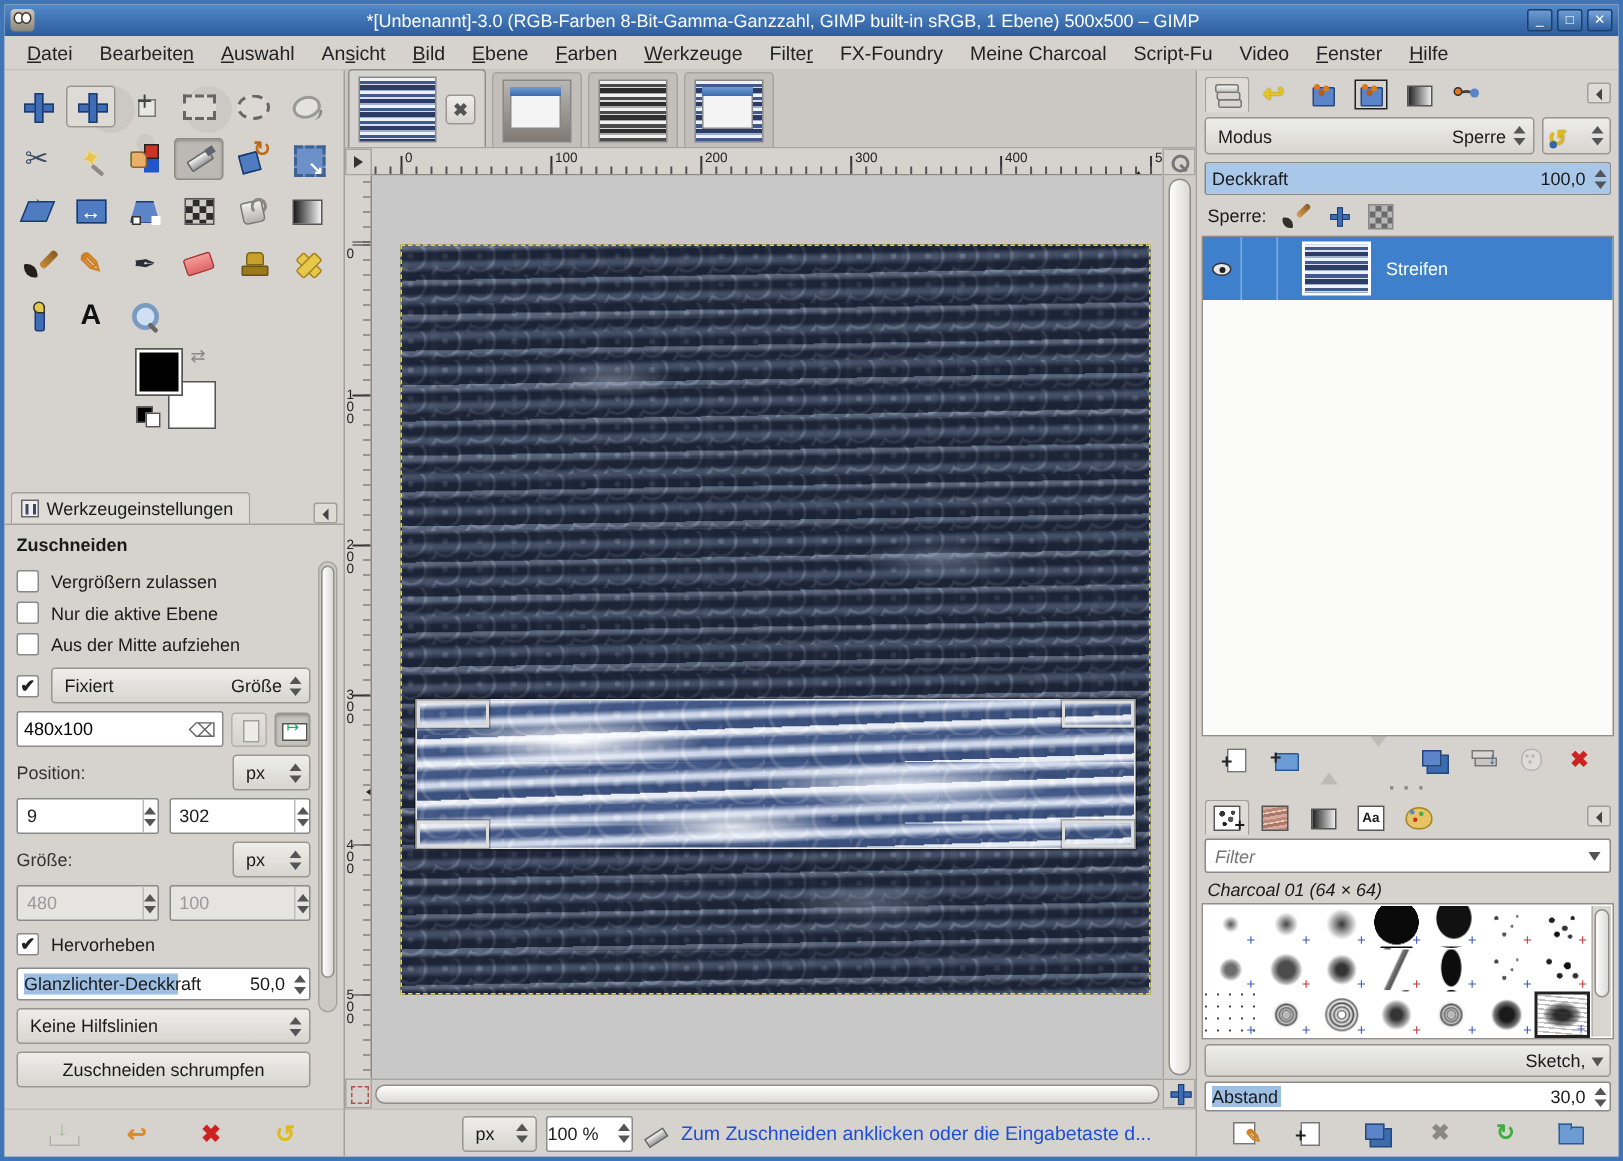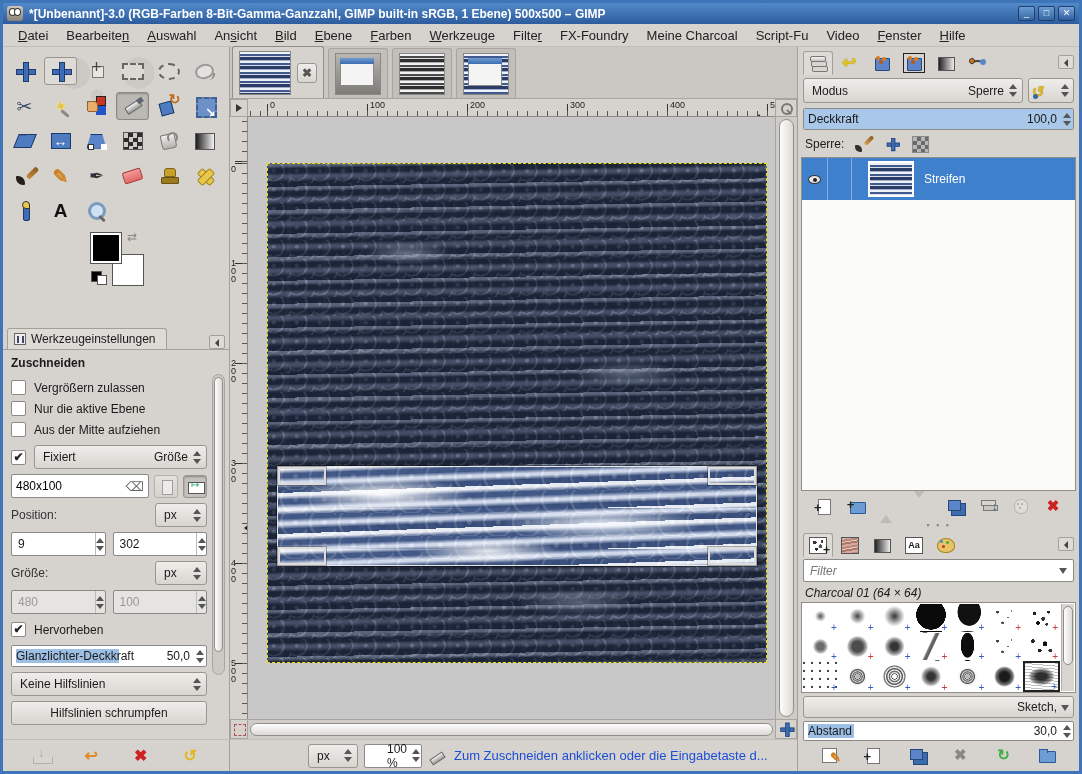--- a/index.html
+++ b/index.html
@@ -8,21 +8,21 @@
 
   .window { width:1082px; height:774px; border:3px solid #3e74b8; background:#d6d3ce;
             display:flex; flex-direction:column; position:relative; overflow:hidden; }
 
   
   .titlebar { height:21px; background:linear-gradient(#5289c9,#2d5c9e); display:flex; align-items:center;
               padding:0 4px; color:#fff; flex:0 0 auto; }
   .win-icon { width:16px; height:15px; background:linear-gradient(#cfc8bd,#8a8378); border-radius:3px; position:relative; margin-right:6px; }
   .win-icon::before, .win-icon::after { content:""; position:absolute; top:2px; width:5px; height:6px; background:#fff; border:1px solid #333; border-radius:50%; }
   .win-icon::before { left:2px; } .win-icon::after { right:2px; }
-  .title-text { flex:1; font-size:12px; font-weight:bold; white-space:nowrap; overflow:hidden; text-overflow:ellipsis; }
+  .title-text { flex:1; text-align:center; font-size:12px; font-weight:normal; white-space:nowrap; overflow:hidden; text-overflow:ellipsis; }
   .win-btn { width:17px; height:15px; margin-left:3px; border:1px solid #1e3f6e; border-radius:2px;
              background:linear-gradient(#6c9cd4,#35669f); color:#fff; font-size:9px; line-height:13px; text-align:center; flex:0 0 auto; }
   .win-btn.close { background:linear-gradient(#7aa6dc,#2d5c9e); }
 
   
   .menubar { height:23px; display:flex; align-items:center; padding:0 6px; background:#d6d3ce; border-bottom:1px solid #c2bfba; flex:0 0 auto; }
   .menu-item { padding:2px 9px; font-size:13px; color:#222; white-space:nowrap; }
   .menu-item u { text-decoration:underline; }
 
   .main { flex:1; display:flex; min-height:0; }
@@ -208,21 +208,21 @@
   .v-scroll .thumb { position:absolute; left:3px; right:3px; top:2px; bottom:2px; background:linear-gradient(90deg,#fdfdfd,#dcdad6); border:1px solid #918e89; border-radius:8px; }
   .qmask-btn { border:1px solid #a8a5a0; background:#d6d3ce; position:relative; }
   .qmask-btn::before { content:""; position:absolute; left:3px; top:4px; width:10px; height:10px; border:1px dashed #b05050; }
   .h-scroll { background:#cfccc7; border-top:1px solid #a8a5a0; position:relative; }
   .h-scroll .thumb { position:absolute; top:3px; bottom:3px; left:2px; right:2px; background:linear-gradient(#fdfdfd,#dcdad6); border:1px solid #918e89; border-radius:8px; }
   .nav-btn { border:1px solid #a8a5a0; background:#d6d3ce; display:flex; align-items:center; justify-content:center; }
   .nav-btn .g-move { transform:scale(.7); }
   .statusbar { height:32px; flex:0 0 auto; display:flex; align-items:center; gap:6px; padding-left:78px; border-top:1px solid #c2bfba; }
   .status-unit { width:50px; height:24px; }
   .zoom-box { width:58px; height:24px; background:#fff; border:1px solid #8a8a8a; border-radius:2px; display:flex; align-items:center; }
-  .zoom-box .v { flex:1; padding-left:22px; }
+  .zoom-box .v { flex:1; padding-left:0; }
   .status-msg { font-size:13px; color:#1d4ed8; white-space:nowrap; overflow:hidden; }
   .status-crop-icon { position:relative; width:20px; height:18px; flex:0 0 auto; }
   .status-crop-icon::before { content:""; position:absolute; left:2px; top:8px; width:13px; height:5px; background:linear-gradient(#f2f2f2,#999); transform:rotate(-33deg); border:1px solid #666; }
 
   
   .right-dock { width:282px; flex:0 0 auto; border-left:1px solid #a39f9a; display:flex; flex-direction:column; background:#d6d3ce; }
   .dock1 { height:474px; display:flex; flex-direction:column; padding:0 3px; }
   .dock-tabs { height:28px; flex:0 0 auto; display:flex; align-items:flex-end; gap:2px; padding:2px 2px 0 2px; }
   .dock-tab { width:30px; height:24px; display:flex; align-items:center; justify-content:center; border:1px solid transparent; border-radius:3px 3px 0 0; }
   .dock-tab.active { background:#dedbd6; border-color:#a39f9a; border-bottom-color:#dedbd6; }
@@ -567,21 +567,21 @@
           <span class="lbl">Glanzlichter-Deckkraft</span>
           <span class="val">50,0</span>
           <span class="spin-arrows"></span>
         </div>
 
         <div class="combo">
           <span class="val">Keine Hilfslinien</span>
           <span class="spin-arrows"></span>
         </div>
 
-        <div class="wide-btn">Hilfslinien schrumpfen</div>
+        <div class="wide-btn">Zuschneiden schrumpfen</div>
 
         <div class="opt-scrollbar">
             <div class="thumb"></div>
           </div>
       </div>
 
       <div class="opt-footer">
         <div class="fbtn disabled">
             <span class="icon-save-tray"></span>
           </div>

